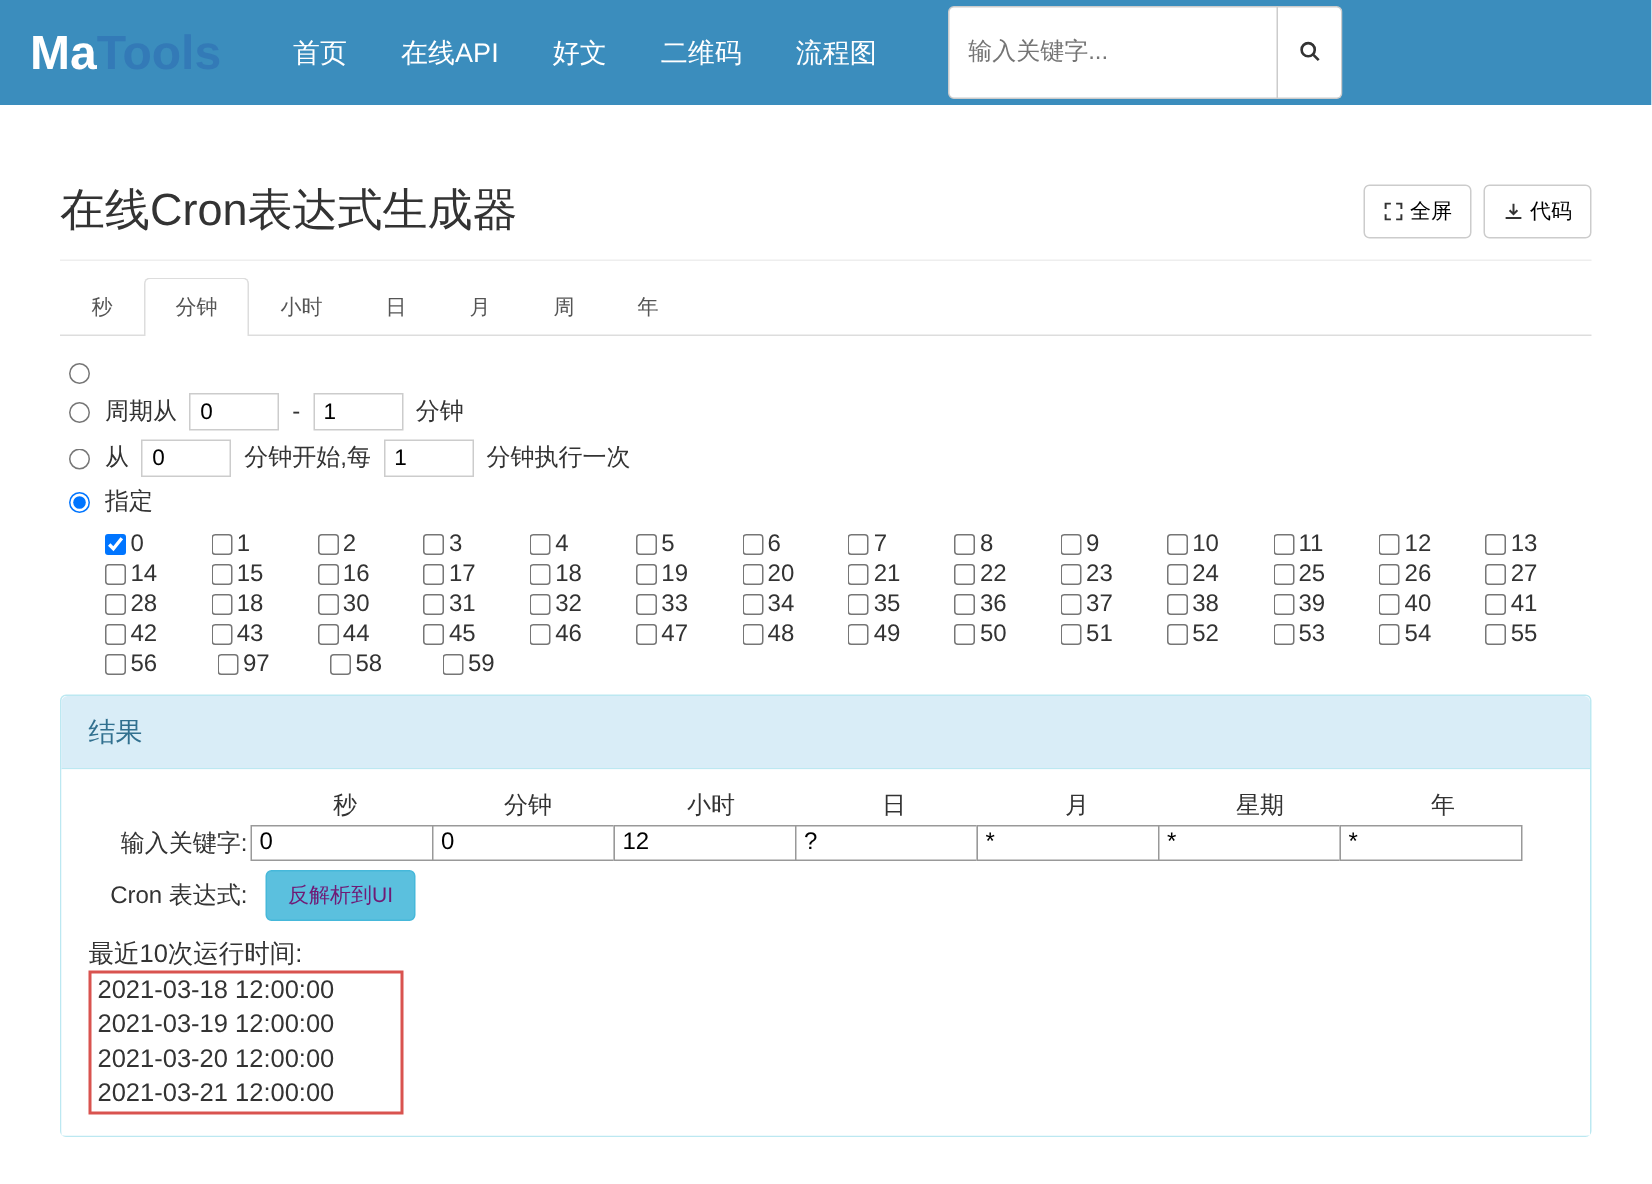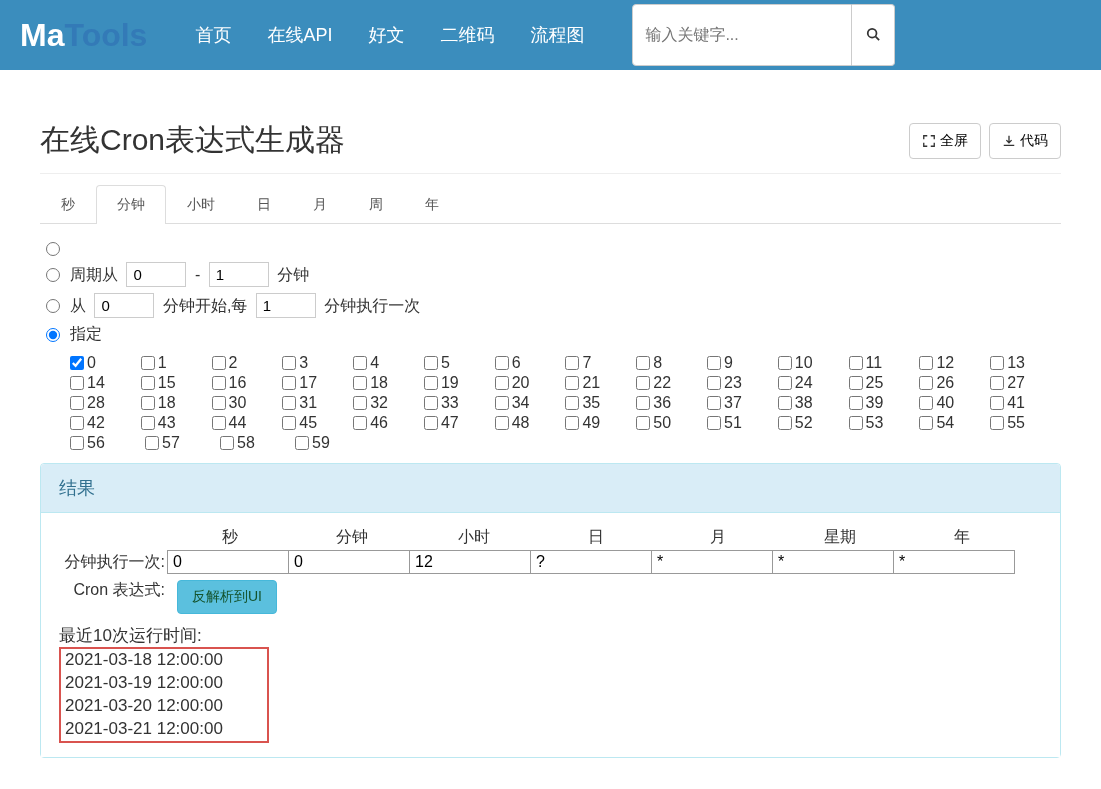--- a/index.html
+++ b/index.html
@@ -40,23 +40,23 @@
     .result-header { background: #d9edf7; color: #31708f; padding: 12px 18px; font-size: 18px; border-bottom: 1px solid #bce8f1; border-radius: 4px 4px 0 0; }
     .result-body { padding: 14px 18px; background: #fff; }
     
     .field-headers { display: flex; margin-left: 110px; }
     .field-header { width: 122px; text-align: center; font-size: 16px; }
     
     .field-row { display: flex; align-items: center; margin-top: 2px; }
     .field-label { width: 108px; text-align: right; font-size: 16px; padding-right: 2px; }
     .field-input { width: 122px; border: 1px solid #999; padding: 2px 5px; font-size: 16px; margin-right: -1px; }
     
-    .cron-row { display: flex; margin-top: 6px; }
+    .cron-row { display: flex; align-items: center; margin-top: 6px; }
     .cron-input { width: 720px; border: 1px solid #999; padding: 2px 5px; font-size: 16px; }
-    .parse-btn { background: #5bc0de; color: #14532d; border: 1px solid #46b8da; padding: 7px 14px; border-radius: 4px; margin-left: 10px; cursor: pointer; font-size: 14px; }
+    .parse-btn { background: #5bc0de; color: #701a75; border: 1px solid #46b8da; padding: 7px 14px; border-radius: 4px; margin-left: 10px; cursor: pointer; font-size: 14px; }
     
     .runtimes-label { margin-top: 10px; font-size: 17px; }
     .runtimes-box { border: 2px solid #d9534f; padding: 0 4px; width: 210px; margin-top: 0; }
     .runtime-item { font-size: 17px; line-height: 1.35; }
     
     .icon-svg { width: 14px; height: 14px; }
   </style>
 </head>
 <body>
 
@@ -373,21 +373,21 @@
             <span>55</span>
           </label>
         </div>
         <div class="minute-row">
           <label class="minute-cell">
             <input type="checkbox" style="">
             <span>56</span>
           </label>
           <label class="minute-cell">
             <input type="checkbox" style="">
-            <span>57</span>
+            <span>97</span>
           </label>
           <label class="minute-cell">
             <input type="checkbox" style="">
             <span>58</span>
           </label>
           <label class="minute-cell">
             <input type="checkbox" style="">
             <span>59</span>
           </label>
         </div>
@@ -399,21 +399,21 @@
         <div class="field-headers">
           <div class="field-header">秒</div>
           <div class="field-header">分钟</div>
           <div class="field-header">小时</div>
           <div class="field-header">日</div>
           <div class="field-header">月</div>
           <div class="field-header">星期</div>
           <div class="field-header">年</div>
         </div>
         <div class="field-row">
-          <div class="field-label">分钟执行一次:</div>
+          <div class="field-label">输入关键字:</div>
           <input class="field-input" value="0" style="">
           <input class="field-input" value="0" style="">
           <input class="field-input" value="12" style="">
           <input class="field-input" value="?" style="">
           <input class="field-input" value="*" style="">
           <input class="field-input" value="*" style="">
           <input class="field-input" value="*" style="">
         </div>
         <div class="cron-row">
           <div class="field-label">Cron 表达式:</div>

